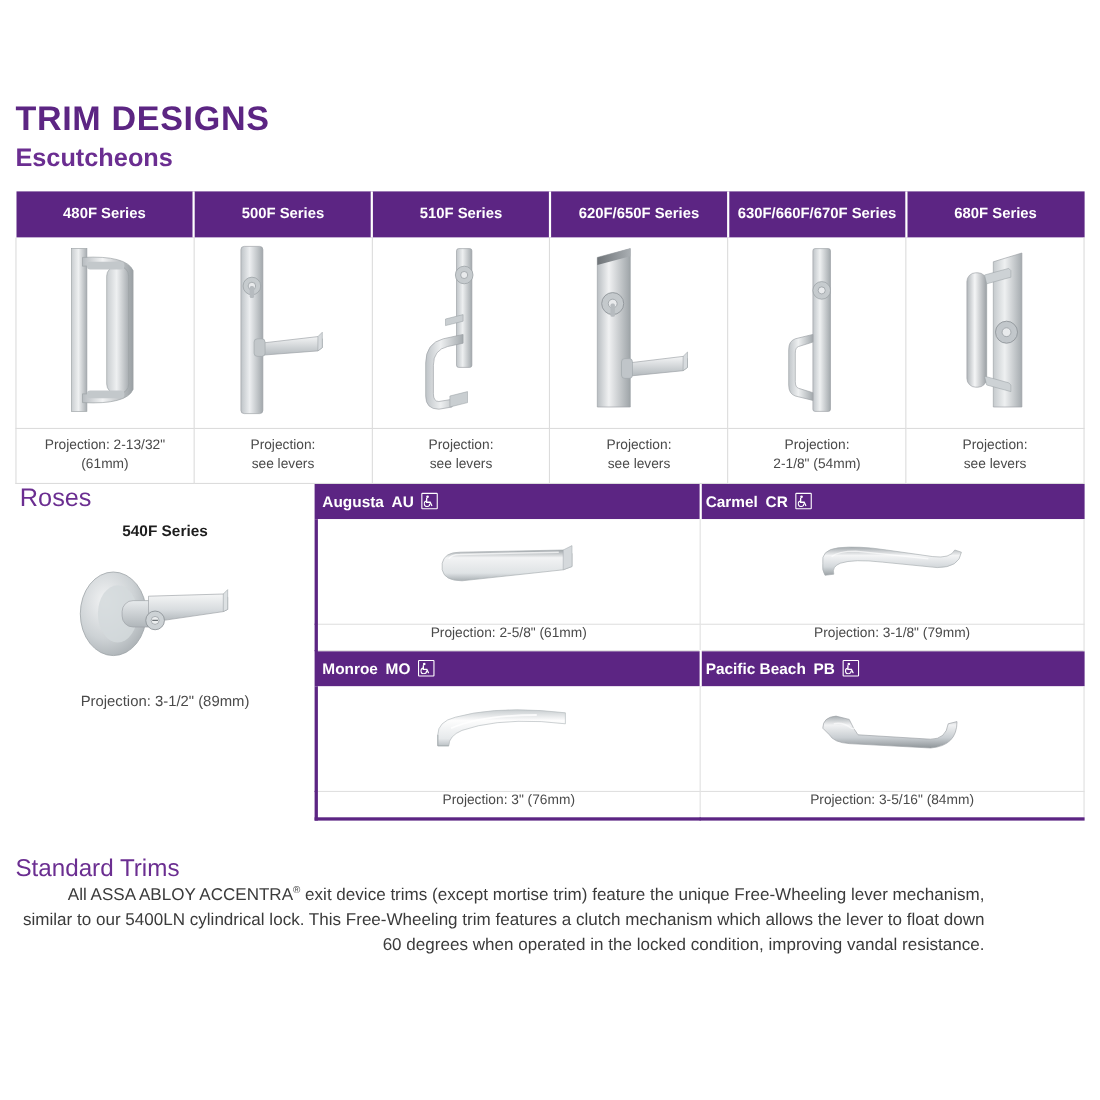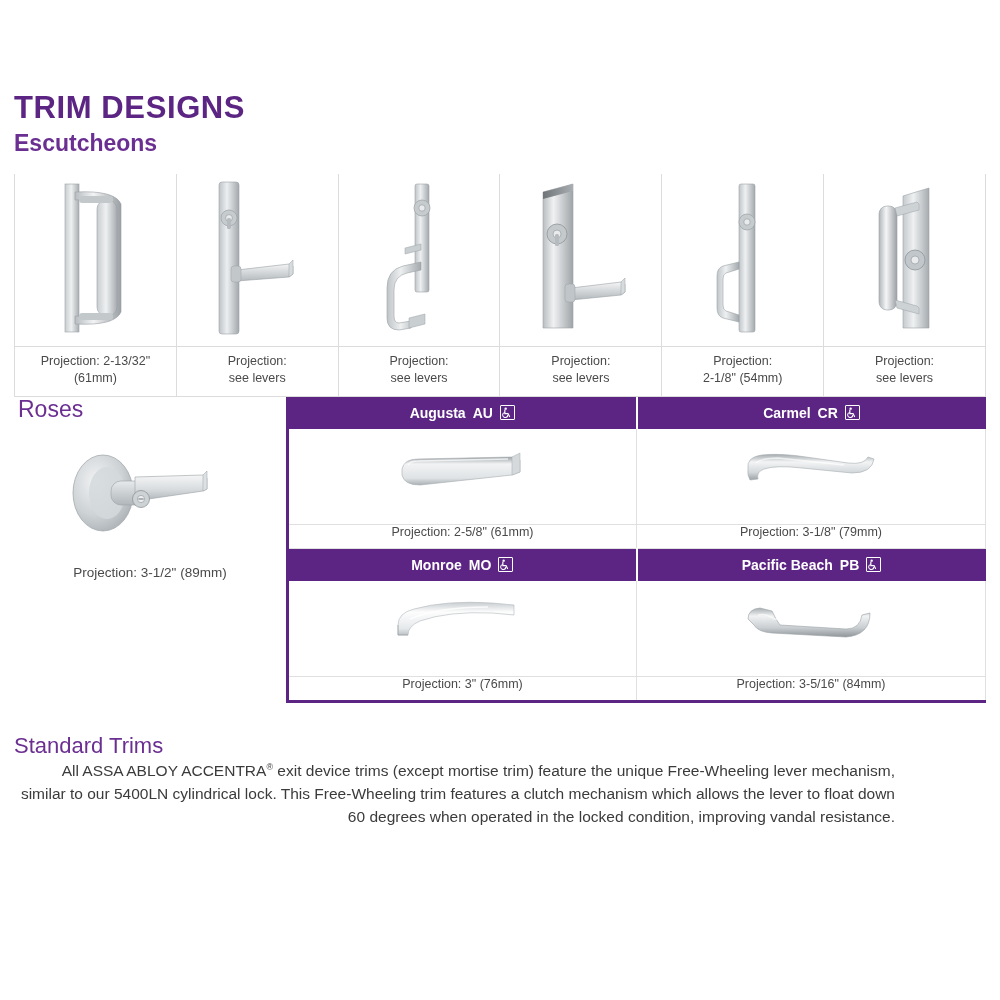--- a/index.html
+++ b/index.html
@@ -63,21 +63,21 @@
   .rose-cap { font-size:13.5px; color:#4a4a4a; margin-top:14px; }
 
   .lever-table {
     position:absolute; left:272px; top:0; width:700px;
     border-collapse:collapse; table-layout:fixed;
     border-left:3px solid #5C2583;
     border-bottom:3px solid #5C2583;
   }
   .lever-table th {
     background:#5C2583; color:#fff; font-size:14px; font-weight:bold;
-    height:32px; text-align:center; vertical-align:middle;
+    height:32px; text-align:left; vertical-align:middle;
     border-right:2px solid #ffffff; padding:2px 4px;
   }
   .lever-table th:last-child { border-right:none; }
   .lever-table td.lv-img {
     border:1px solid #e0e0e0; border-top:none;
     height:96px; text-align:center; vertical-align:middle; background:#fff;
   }
   .lever-table td.lv-cap {
     border:1px solid #e0e0e0; border-top:none;
     font-size:12.5px; color:#4a4a4a; text-align:center;
@@ -104,20 +104,28 @@
 </head>
 <body>
 
 <div class="page">
 
   <h1 class="title">TRIM DESIGNS</h1>
   <h2 class="subtitle">Escutcheons</h2>
 
   <table class="esc-table">
     <tbody>
+        <tr>
+      <th>480F Series</th>
+      <th>500F Series</th>
+      <th>510F Series</th>
+      <th>620F/650F Series</th>
+      <th>630F/660F/670F Series</th>
+      <th>680F Series</th>
+    </tr>
     <tr>
 
       <td class="img-cell">
         <svg width="120" height="160" viewBox="0 0 120 160">
           <defs>
             <linearGradient id="g480p" x1="0" y1="0" x2="1" y2="0">
               <stop offset="0" stop-color="#c9cdd0"></stop>
                   <stop offset="0.45" stop-color="#eef0f1"></stop>
                   <stop offset="1" stop-color="#a8adb1"></stop>
             </linearGradient>
@@ -252,20 +260,21 @@
       <td class="cap-cell">Projection:<br>see levers</td>
     </tr>
   </tbody>
     </table>
 
   <div class="roses-wrap">
 
     <div class="roses-head">Roses</div>
 
     <div class="rose-col">
+      <div class="rose-series">540F Series</div>
       <div class="rose-img">
         <svg width="190" height="120" viewBox="0 0 190 120">
           <defs>
             <radialGradient id="gr540" cx="0.38" cy="0.35" r="0.75">
               <stop offset="0" stop-color="#f2f3f4"></stop>
                 <stop offset="0.6" stop-color="#cdd2d5"></stop>
                 <stop offset="1" stop-color="#a6acb0"></stop>
             </radialGradient>
             <linearGradient id="gl540" x1="0" y1="0" x2="0" y2="1">
               <stop offset="0" stop-color="#f5f6f6"></stop>

